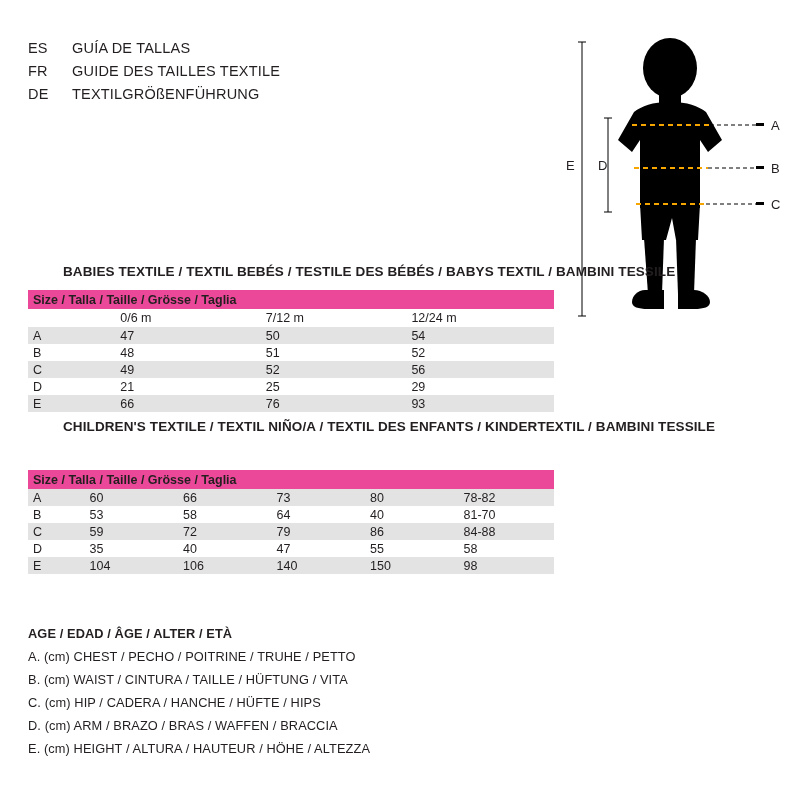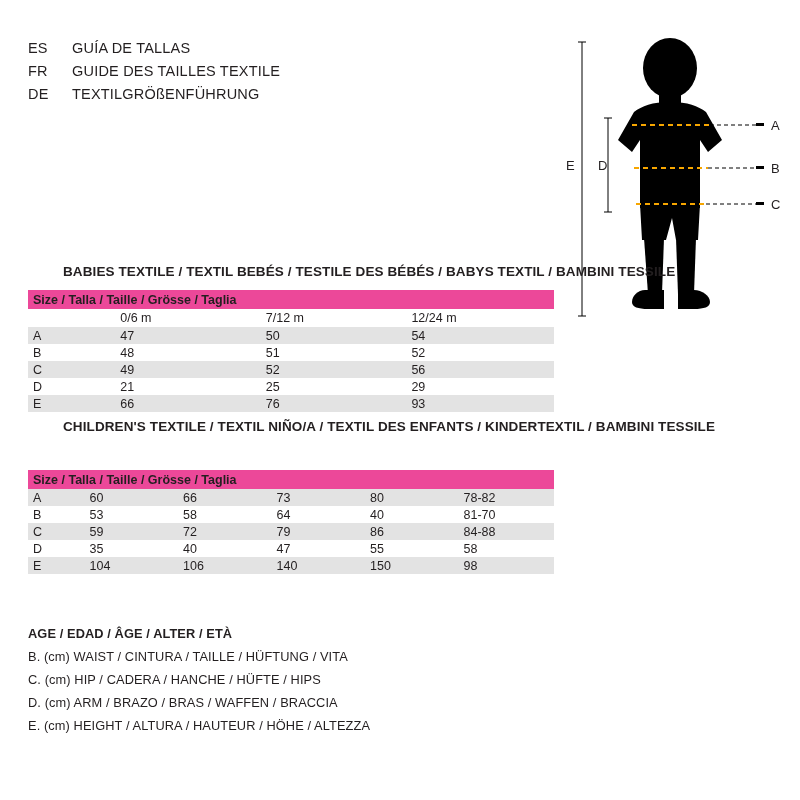--- a/index.html
+++ b/index.html
@@ -290,19 +290,20 @@
         <td class="c-val">106</td>
         <td class="c-val">140</td>
         <td class="c-val">150</td>
         <td class="c-val">98</td>
       </tr>
     </tbody>
   </table>
 
   <div class="legend">
     <div class="legend-line first">AGE / EDAD / ÂGE / ALTER / ETÀ</div>
+    <div class="legend-line">A. (cm) CHEST / PECHO / POITRINE / TRUHE / PETTO</div>
     <div class="legend-line">B. (cm) WAIST / CINTURA / TAILLE / HÜFTUNG / VITA</div>
     <div class="legend-line">C. (cm) HIP / CADERA / HANCHE / HÜFTE / HIPS</div>
     <div class="legend-line">D. (cm) ARM / BRAZO / BRAS / WAFFEN / BRACCIA</div>
     <div class="legend-line">E. (cm) HEIGHT / ALTURA / HAUTEUR / HÖHE / ALTEZZA</div>
   </div>
 
 </div>
 
 </body></html>

